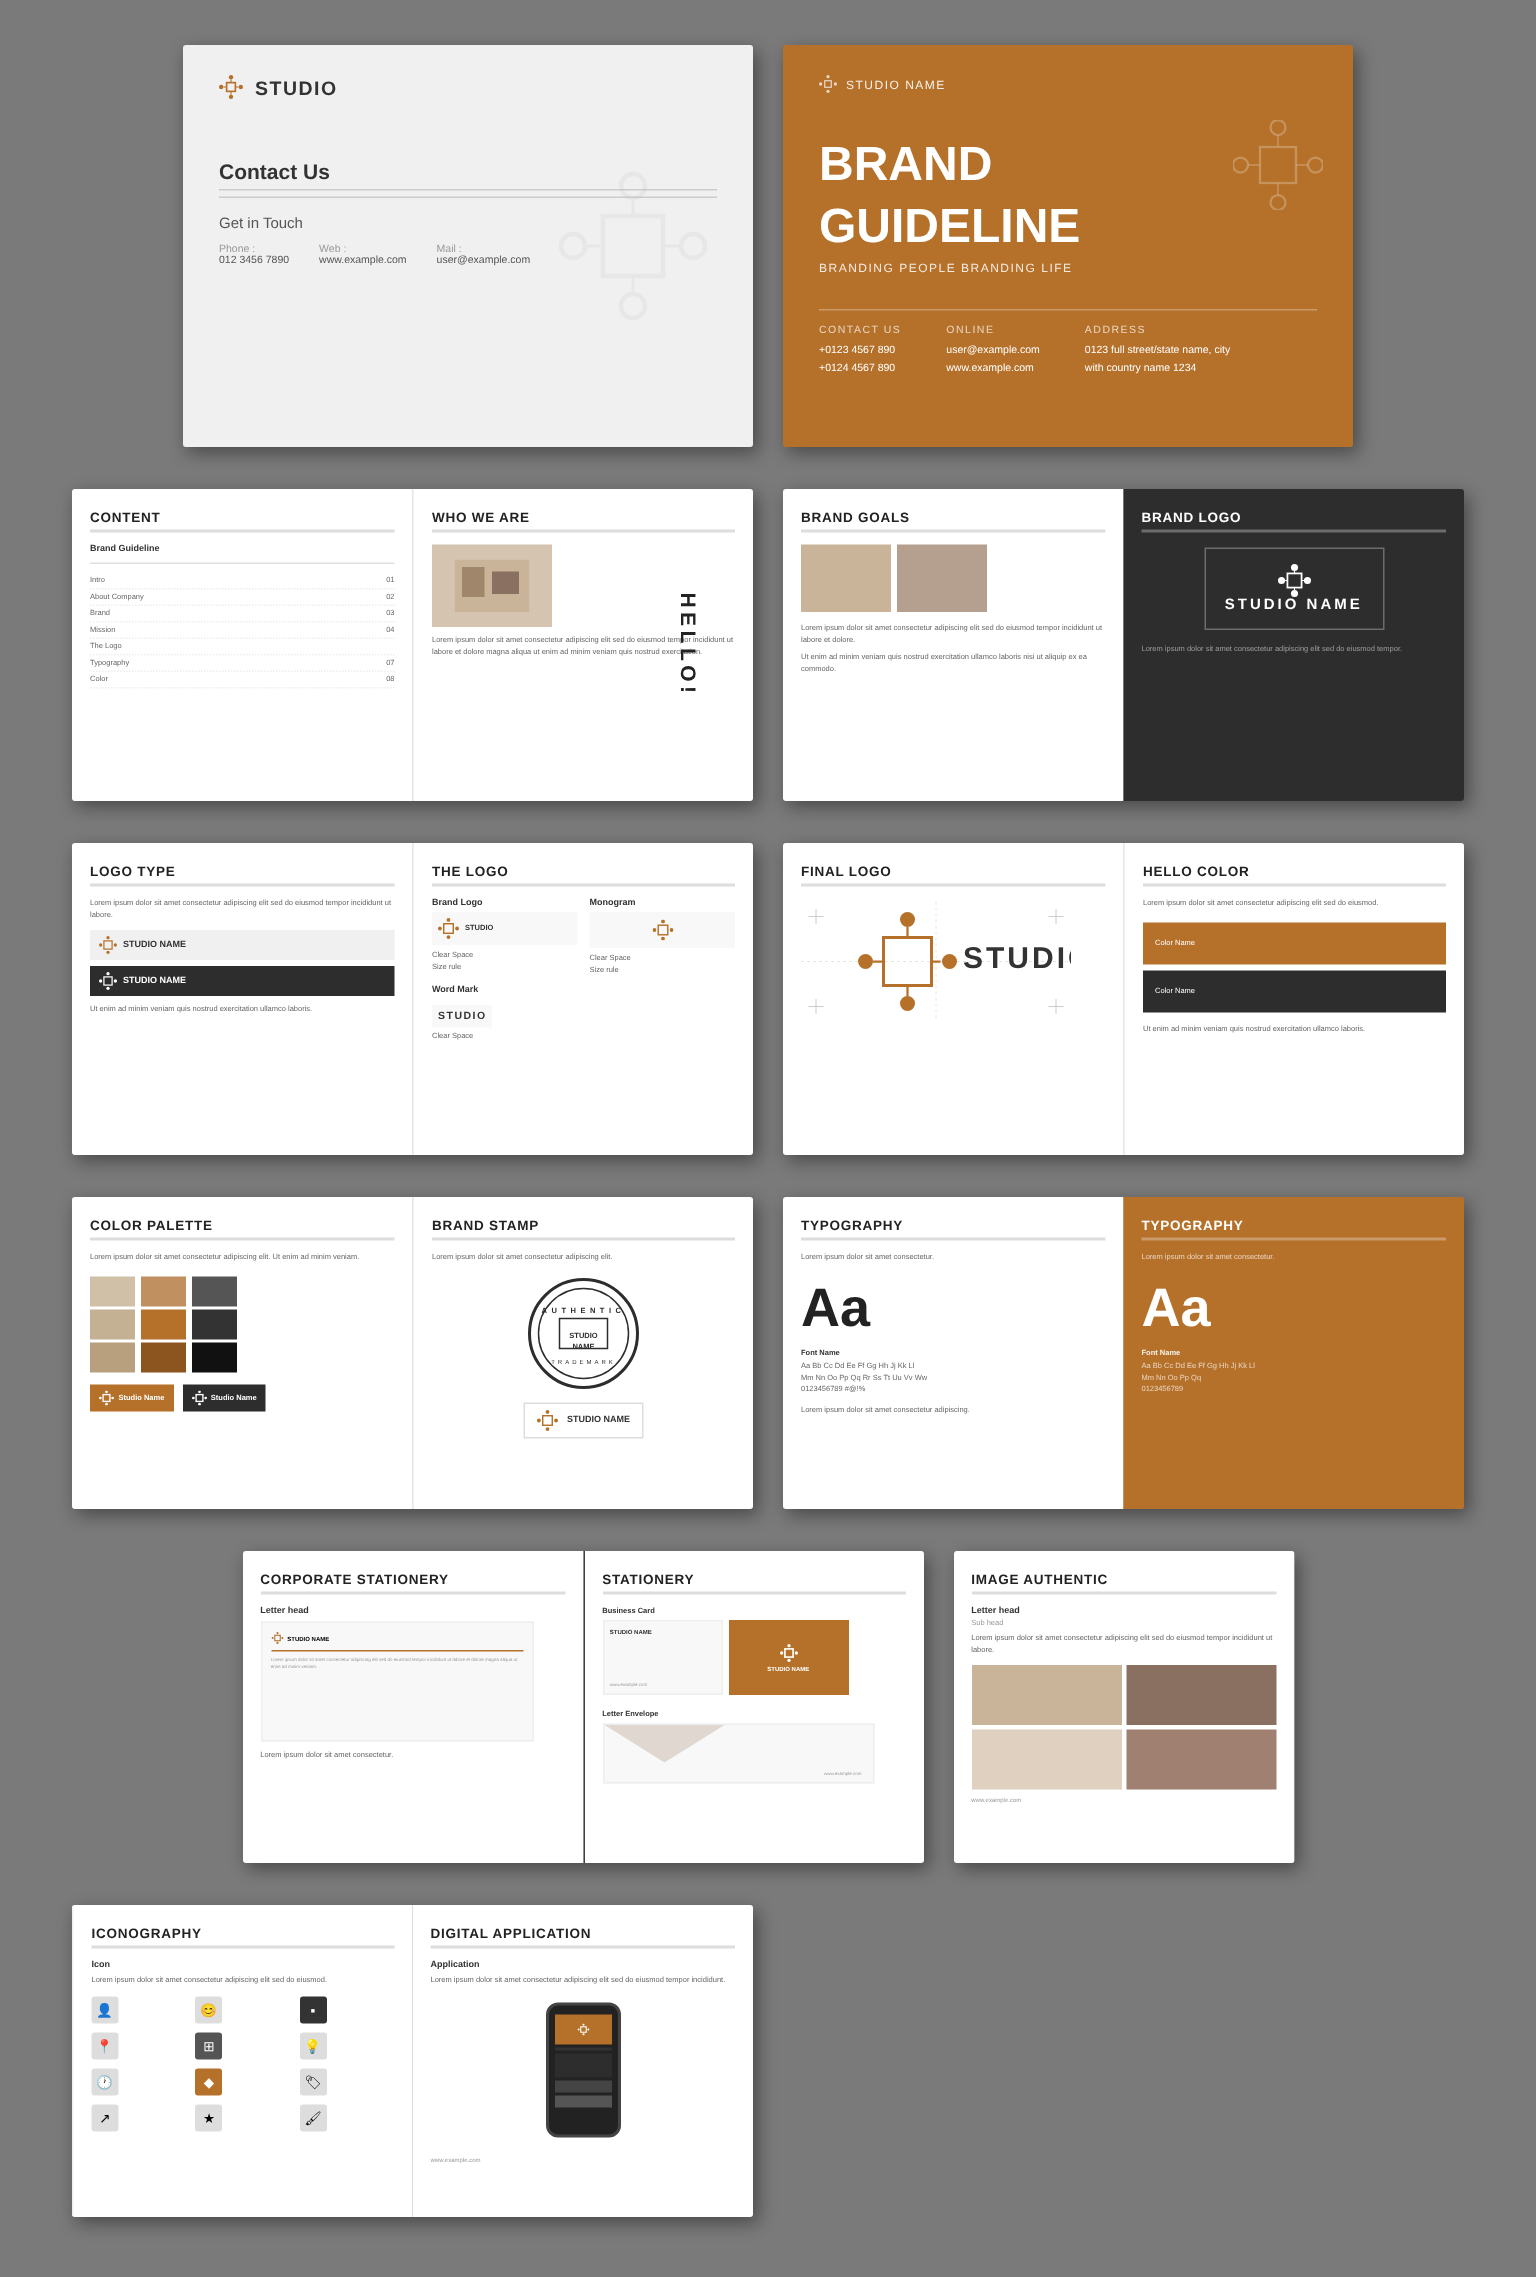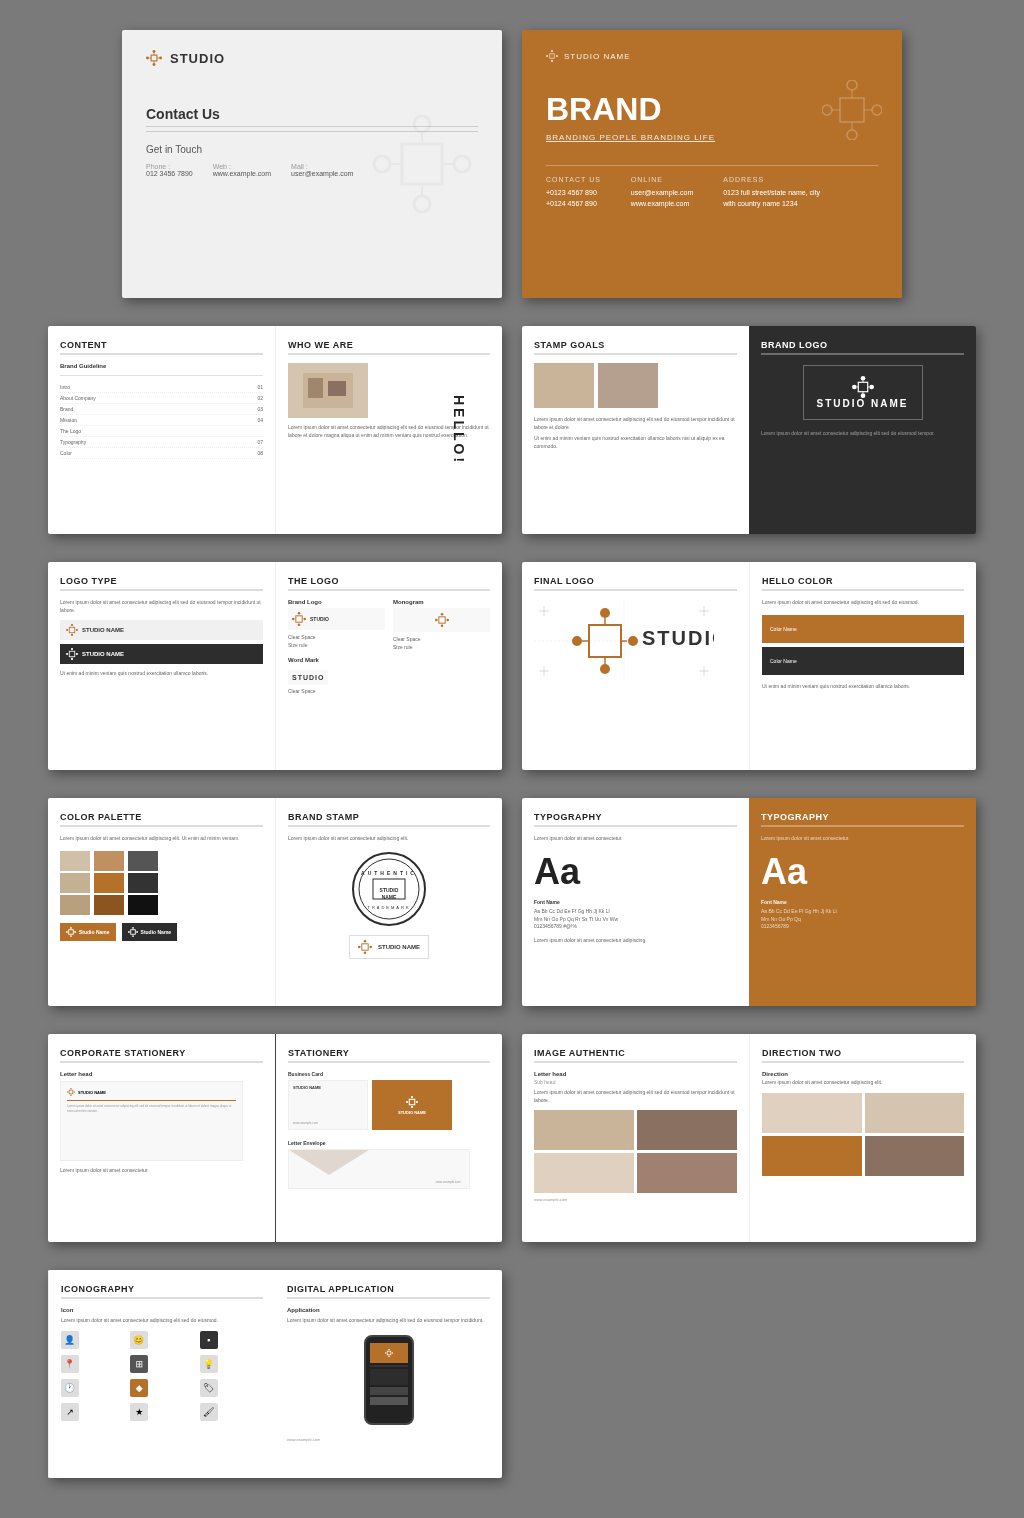--- a/index.html
+++ b/index.html
@@ -119,21 +119,20 @@
       font-size: 32px;
       font-weight: 900;
       line-height: 1.1;
       margin-bottom: 6px;
     }
     .brand-subtitle {
       font-size: 8px;
       letter-spacing: 1px;
       opacity: 0.85;
       margin-bottom: 23px;
-      text-decoration: underline;
     }
     .cr-bottom {
       display: flex;
       gap: 30px;
       border-top: 1px solid rgba(255,255,255,0.3);
       padding-top: 10px;
     }
     .cr-section-title {
       font-size: 7px;
       letter-spacing: 1px;
@@ -503,20 +502,21 @@
           <circle cx="30" cy="55" r="5" fill="none" stroke="rgba(255,255,255,0.6)" stroke-width="1.5"></circle>
           <circle cx="5" cy="30" r="5" fill="none" stroke="rgba(255,255,255,0.6)" stroke-width="1.5"></circle>
           <circle cx="55" cy="30" r="5" fill="none" stroke="rgba(255,255,255,0.6)" stroke-width="1.5"></circle>
           <line x1="30" y1="10" x2="30" y2="18" stroke="rgba(255,255,255,0.6)" stroke-width="1"></line>
           <line x1="30" y1="42" x2="30" y2="50" stroke="rgba(255,255,255,0.6)" stroke-width="1"></line>
           <line x1="10" y1="30" x2="18" y2="30" stroke="rgba(255,255,255,0.6)" stroke-width="1"></line>
           <line x1="42" y1="30" x2="50" y2="30" stroke="rgba(255,255,255,0.6)" stroke-width="1"></line>
         </svg>
 
         <div class="brand-title">BRAND</div>
+        <div class="brand-title">GUIDELINE</div>
         <div class="brand-subtitle">BRANDING PEOPLE BRANDING LIFE</div>
 
         <div class="cr-bottom">
           <div>
             <div class="cr-section-title">CONTACT US</div>
             <div class="cr-section-data">
               +0123 4567 890<br>+0124 4567 890
             </div>
           </div>
           <div>
@@ -583,21 +583,21 @@
             <rect x="25" y="8" width="18" height="15" fill="#8a7060"></rect>
           </svg>
         </div>
         <div class="sp-body-text">Lorem ipsum dolor sit amet consectetur adipiscing elit sed do eiusmod tempor incididunt ut labore et dolore magna aliqua ut enim ad minim veniam quis nostrud exercitation.</div>
         <div class="hello-vertical">HELLO!</div>
       </div>
     </div>
 
     <div class="spread">
       <div class="small-page">
-        <div class="sp-section-title">STAMP GOALS</div>
+        <div class="sp-section-title">BRAND GOALS</div>
         <div style="display:flex;gap:4px;margin-bottom:4px;">
           <div class="goals-photo" style="width:60px;height:45px;background:#c9b49a;"></div>
           <div class="goals-photo" style="width:60px;height:45px;background:#b5a090;"></div>
         </div>
         <div class="sp-body-text">Lorem ipsum dolor sit amet consectetur adipiscing elit sed do eiusmod tempor incididunt ut labore et dolore.</div>
         <div class="sp-body-text" style="margin-top:4px;">Ut enim ad minim veniam quis nostrud exercitation ullamco laboris nisi ut aliquip ex ea commodo.</div>
       </div>
       <div class="small-page small-page-dark">
         <div class="sp-section-title sp-section-title-light">BRAND LOGO</div>
         <div class="brand-logo-box">
@@ -900,31 +900,20 @@
         <div style="font-size:5px;color:#999;margin-bottom:4px;">Sub head</div>
         <div class="sp-body-text" style="margin-bottom:4px;">Lorem ipsum dolor sit amet consectetur adipiscing elit sed do eiusmod tempor incididunt ut labore.</div>
         <div class="img-grid">
           <div class="img-cell"></div>
           <div class="img-cell img-cell-dark"></div>
           <div class="img-cell img-cell-light"></div>
           <div class="img-cell" style="background:#a08070;"></div>
         </div>
         <div style="font-size:4px;color:#999;margin-top:4px;">www.example.com</div>
       </div>
-      <div class="small-page" style="border-left:1px solid #f0f0f0;">
-        <div class="sp-section-title">DIRECTION TWO</div>
-        <div style="font-size:6px;font-weight:600;color:#333;margin-bottom:2px;">Direction</div>
-        <div class="sp-body-text" style="margin-bottom:4px;">Lorem ipsum dolor sit amet consectetur adipiscing elit.</div>
-        <div class="img-grid">
-          <div class="img-cell img-cell-light"></div>
-          <div style="height:40px;background:#d4c4b0;"></div>
-          <div style="height:40px;background:#b5712a;"></div>
-          <div style="height:40px;background:#8a7060;"></div>
-        </div>
-      </div>
     </div>
   </div>
 
   <div class="row">
 
     <div class="spread">
       <div class="small-page" style="border-left:1px solid #f0f0f0;">
         <div class="sp-section-title">ICONOGRAPHY</div>
         <div style="font-size:6px;font-weight:600;color:#333;margin-bottom:4px;">Icon</div>
         <div class="sp-body-text" style="margin-bottom:6px;">Lorem ipsum dolor sit amet consectetur adipiscing elit sed do eiusmod.</div>

